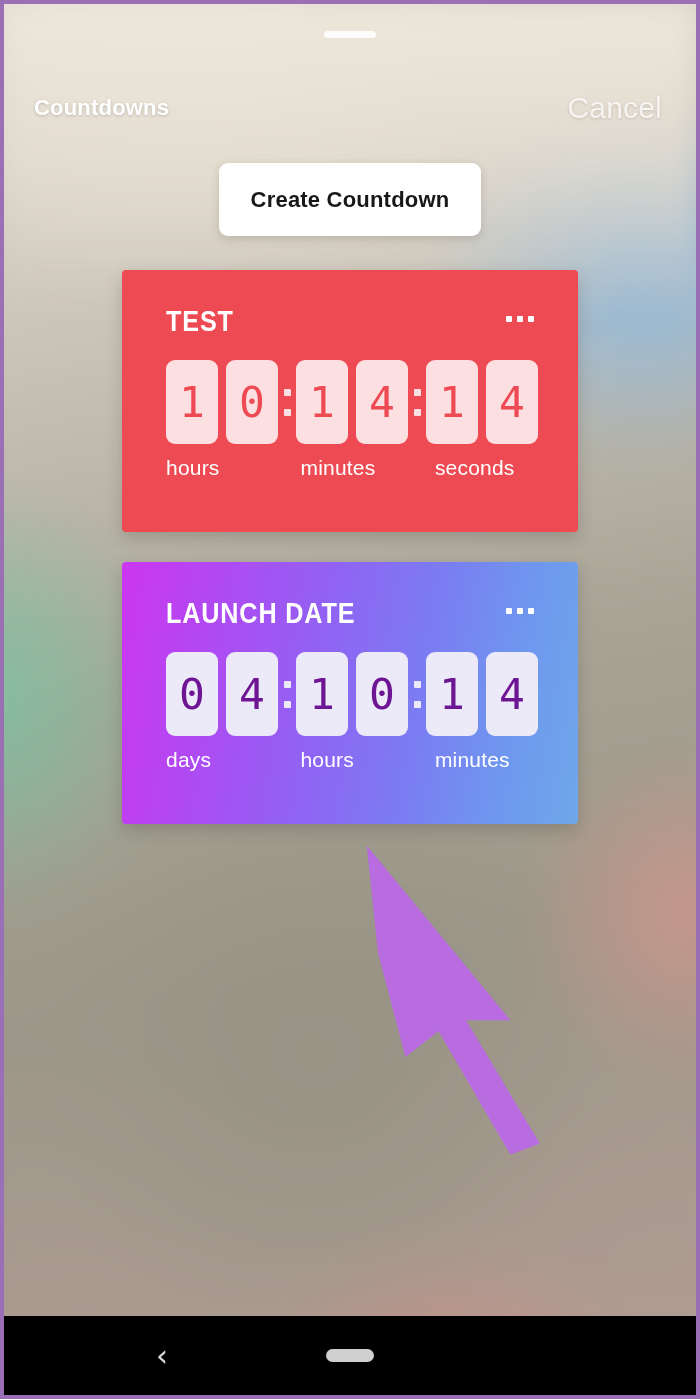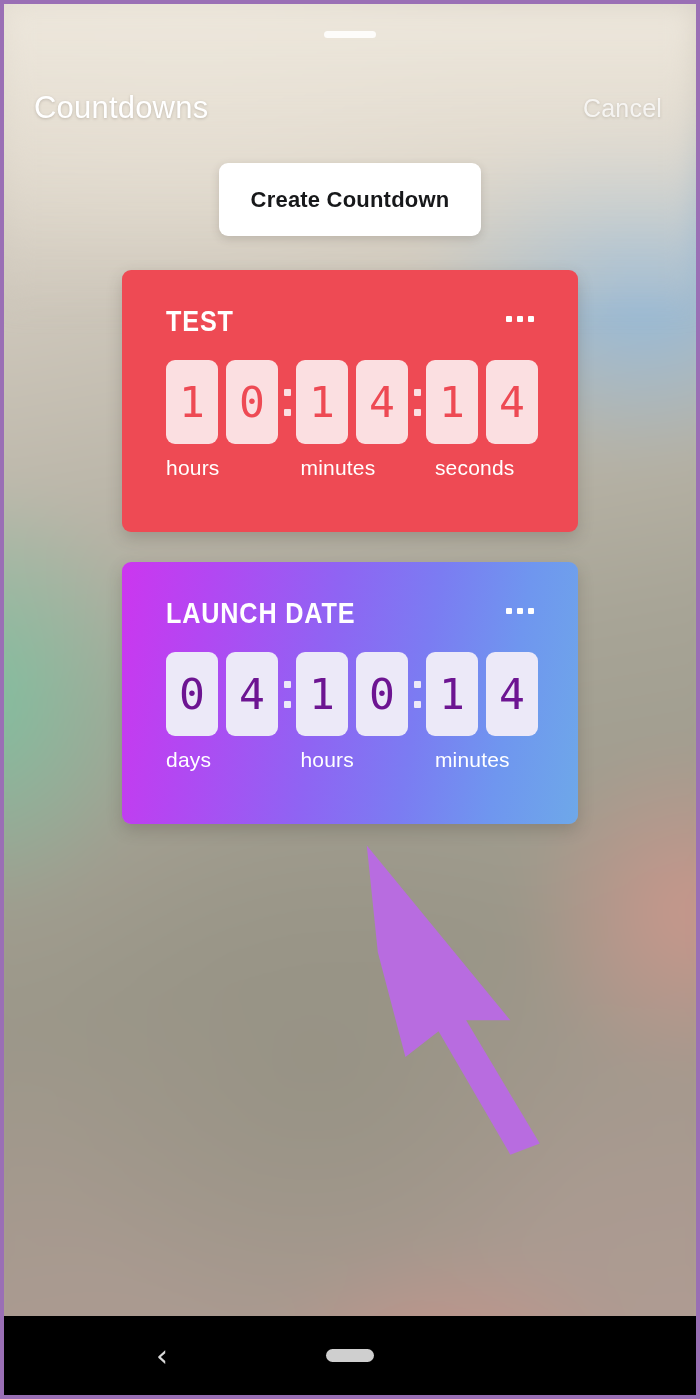--- a/index.html
+++ b/index.html
@@ -62,28 +62,28 @@
     position: absolute;
     top: 78px;
     left: 0; right: 0;
     height: 52px;
     display: flex;
     align-items: center;
     justify-content: space-between;
     padding: 0 34px 0 30px;
   }
   .header-title {
-    font-size: 31px;
-    font-weight: normal;
+    font-size: 22px;
+    font-weight: bold;
     color: #ffffff;
     letter-spacing: 0.2px;
     text-shadow: 0 1px 3px rgba(90,80,70,0.28);
   }
   .header-cancel {
-    font-size: 25px;
+    font-size: 30px;
     color: rgba(255,255,255,0.78);
     letter-spacing: 0.2px;
     text-shadow: 0 1px 3px rgba(90,80,70,0.22);
   }
 
   
   .create-btn {
     position: absolute;
     top: 159px;
     left: 50%;
@@ -104,21 +104,21 @@
     letter-spacing: 0.2px;
     text-align: right;
   }
 
   
   .card {
     position: absolute;
     left: 118px;
     width: 456px;
     height: 262px;
-    border-radius: 9px;
+    border-radius: 4px;
     padding: 34px 40px 0 44px;
     box-shadow: 0 6px 16px rgba(60,50,45,0.22);
     overflow: hidden;
   }
   #card-0 { top: 266px; background: #ee4a54; }
   #card-1 {
     top: 558px;
     background: linear-gradient(100deg, #cc36ef 0%, #b347f2 18%, #8f64f3 44%, #7b7cf2 64%, #6f96ef 82%, #6ea8e9 100%);
   }
 

